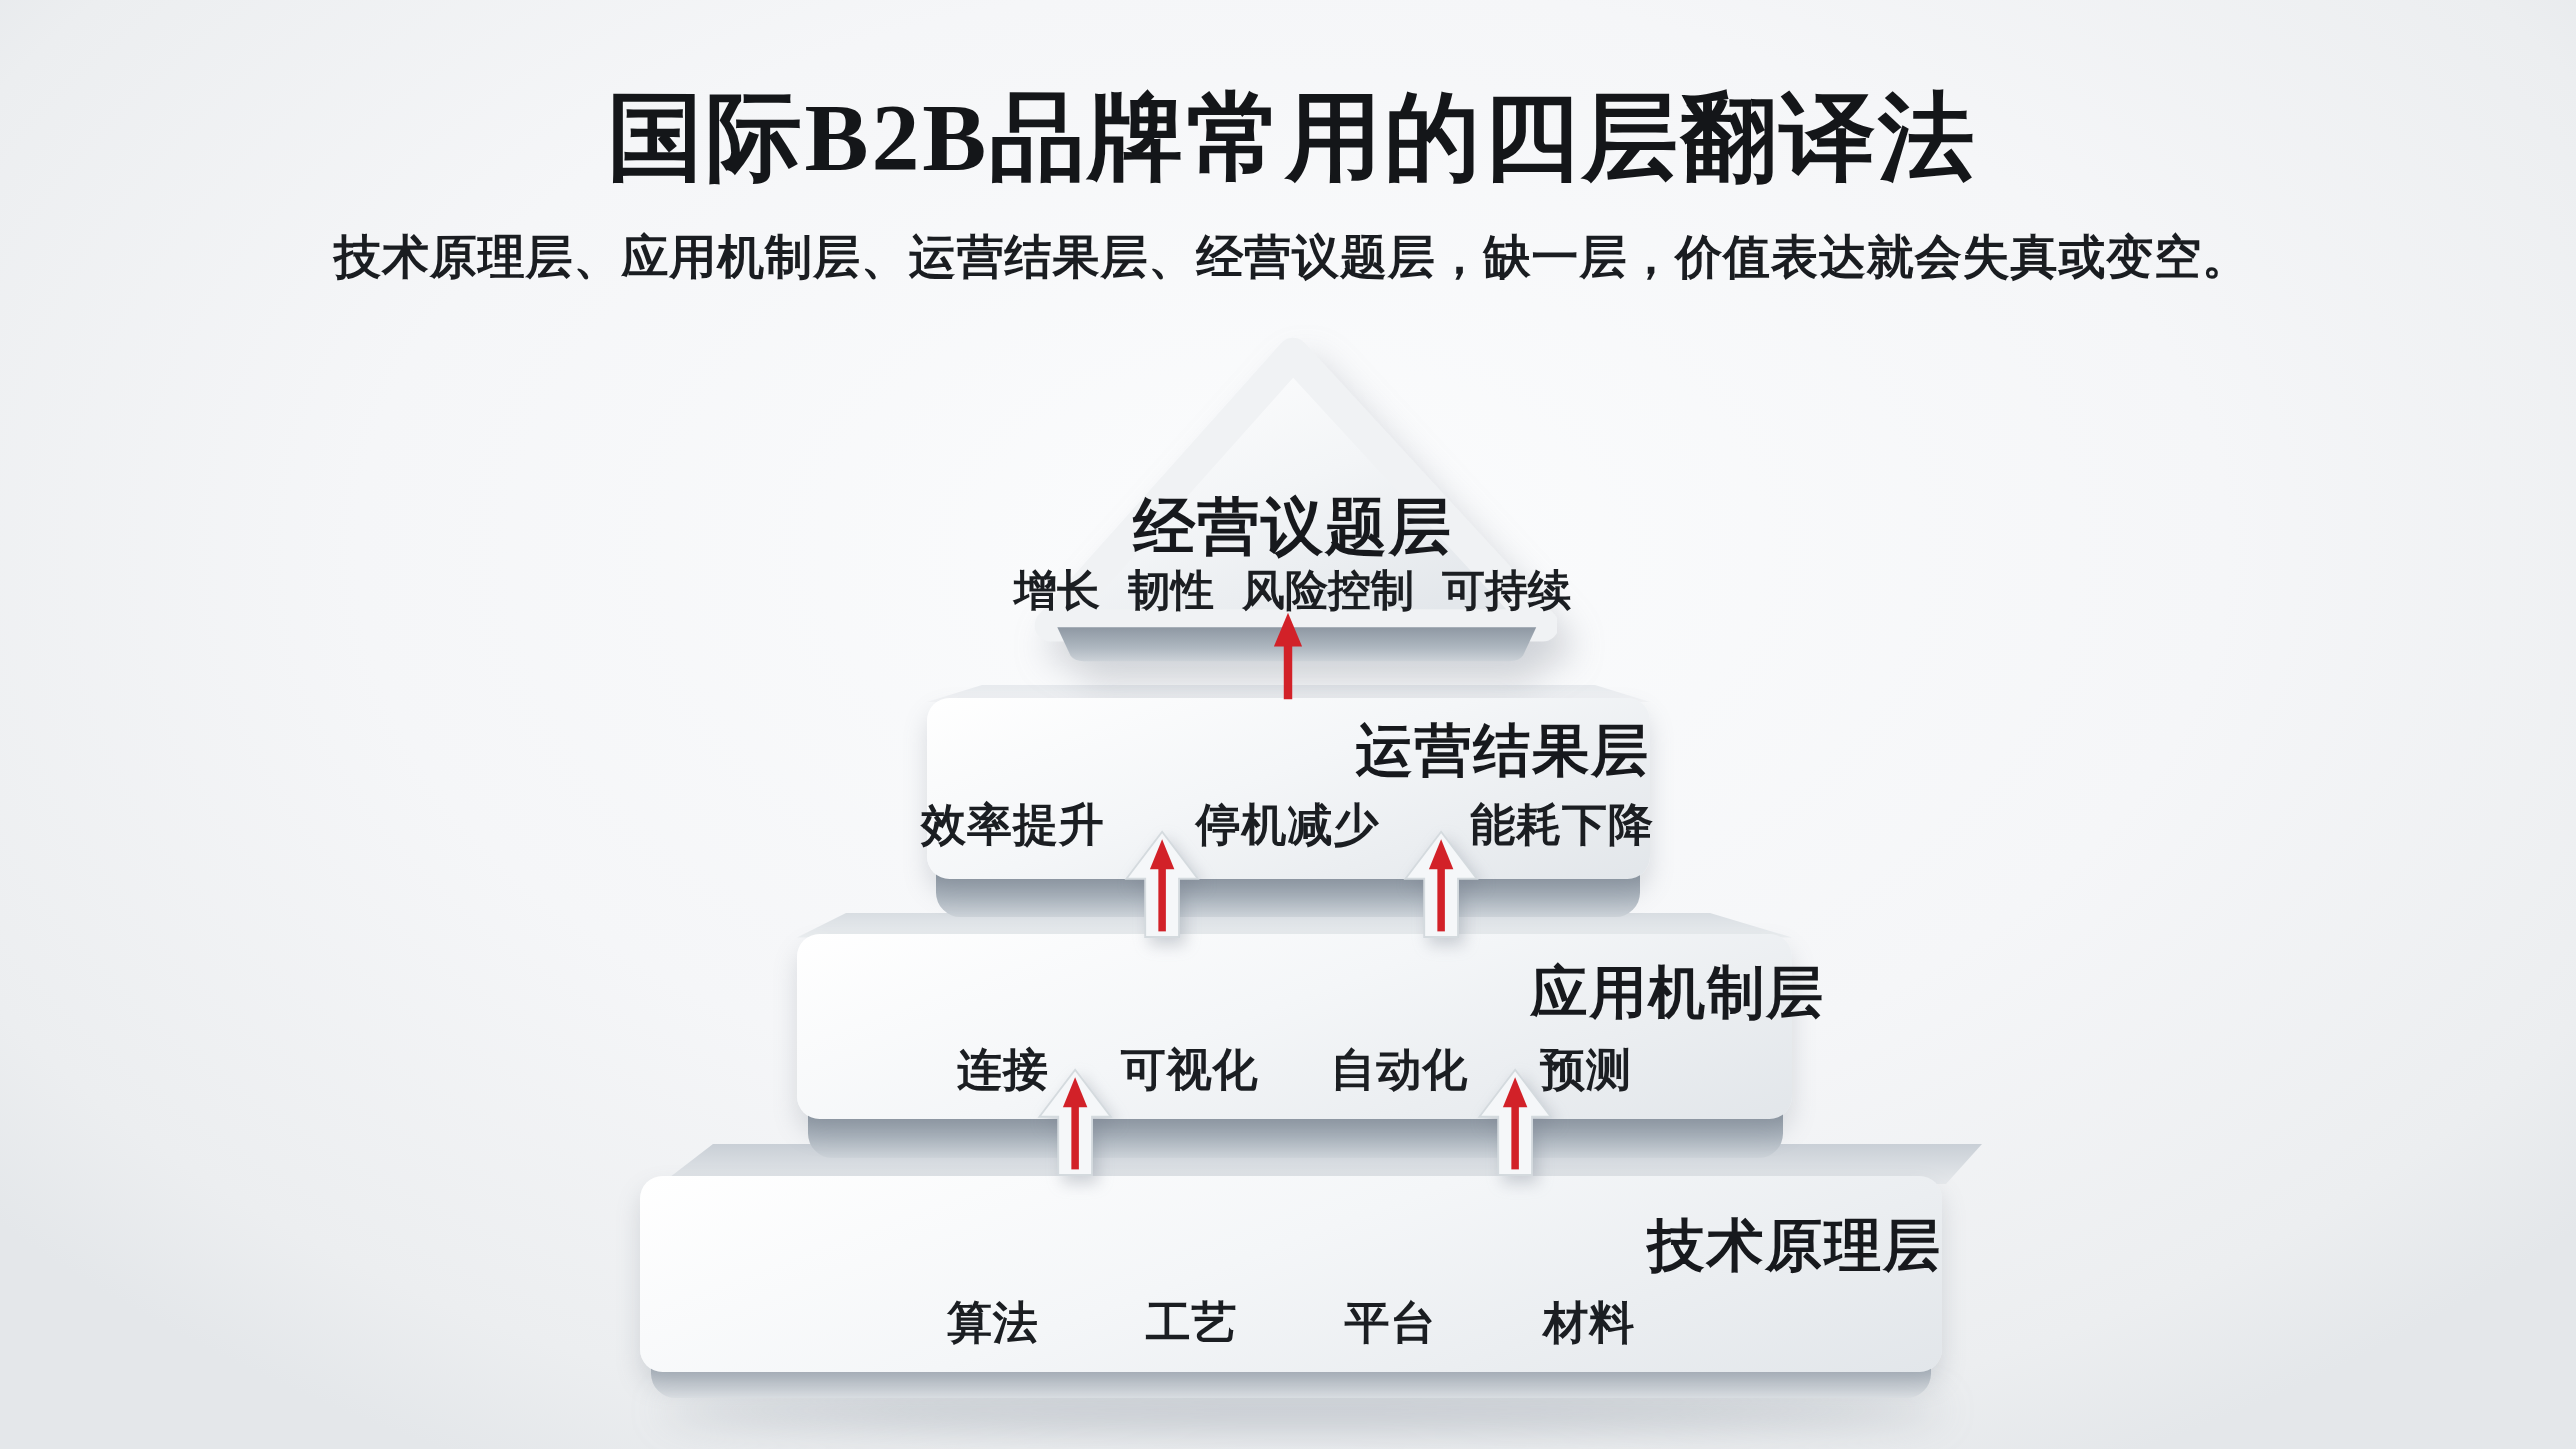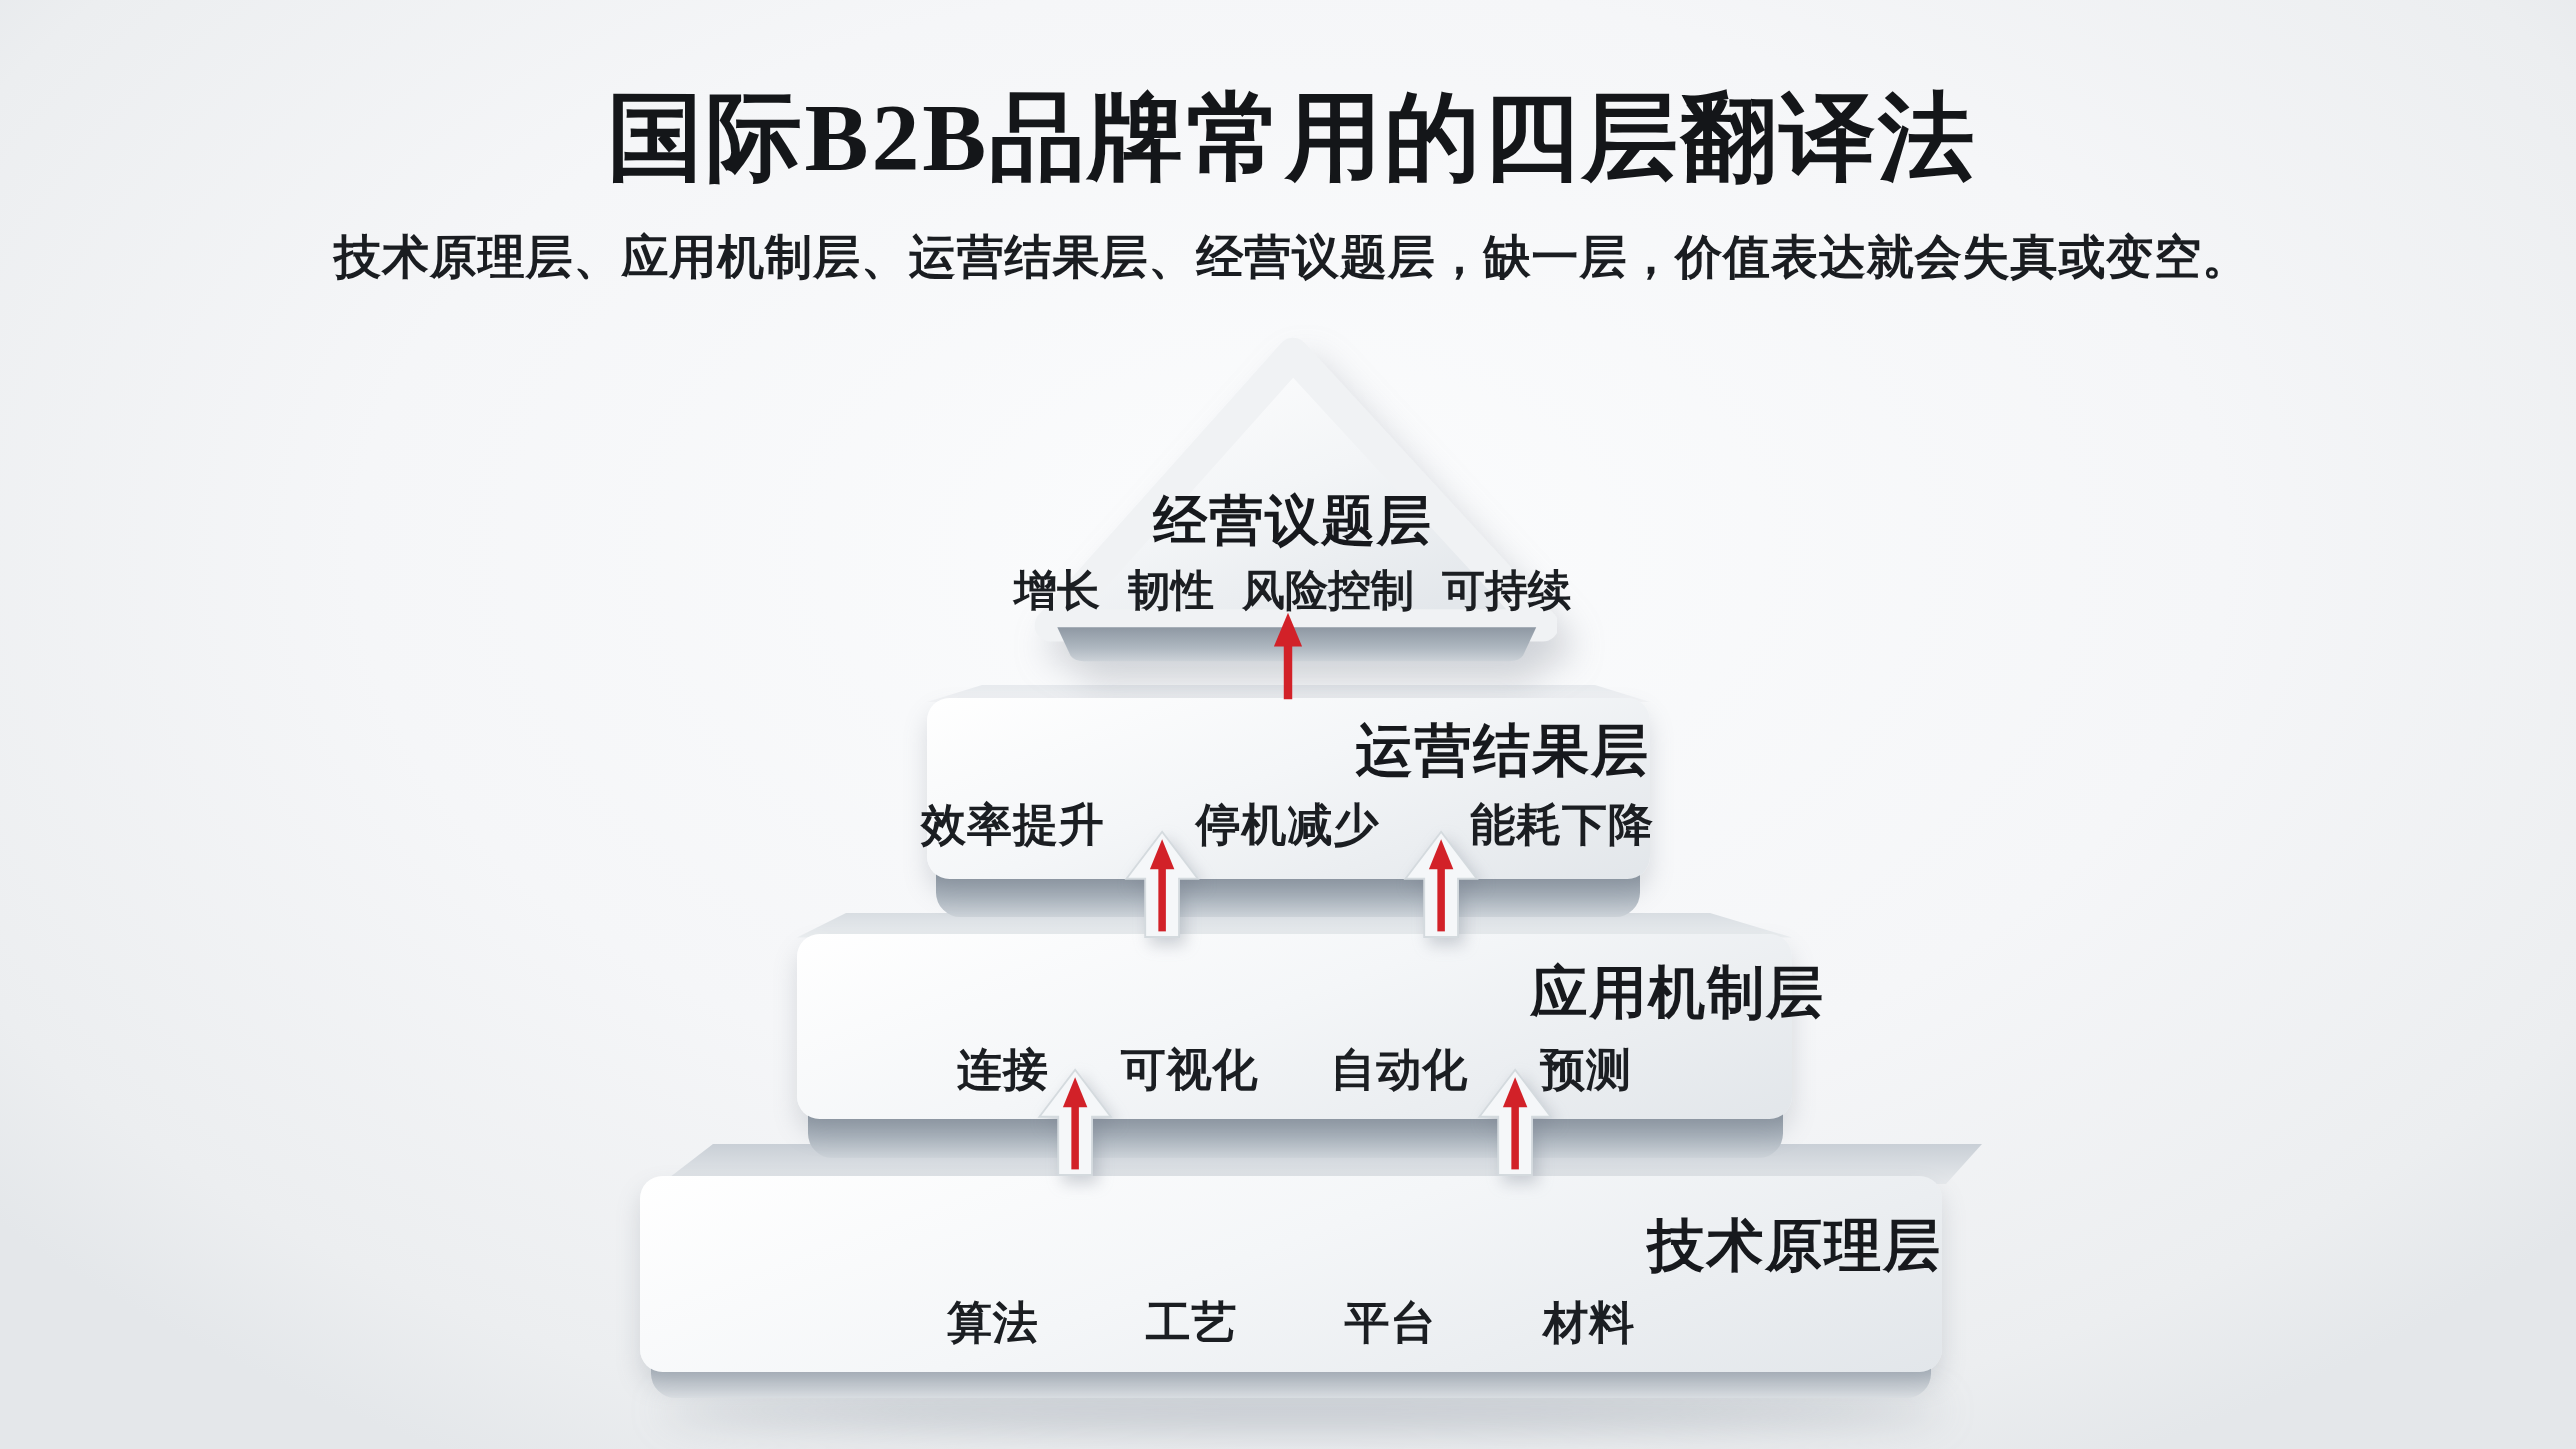--- a/index.html
+++ b/index.html
@@ -67,21 +67,21 @@
   .layer4-items{left:640px;top:1293px;width:1302px;gap:107px;}
   .floor-shadow{
     position:absolute;z-index:0;left:661px;top:1389px;width:1283px;height:42px;
     background:rgba(130,140,152,0.4);border-radius:50%;filter:blur(19px);
   }
   
   .apex-svg{position:absolute;left:1029px;top:330px;z-index:3;
     filter:drop-shadow(13.2px 21px 17px rgba(115,124,136,0.30));}
   .apex-title{
     position:absolute;left:1029px;top:485px;width:528px;z-index:4;
-    text-align:center;font-size:54px;font-weight:800;letter-spacing:1.9px;color:#17191d;
+    text-align:center;font-size:62px;font-weight:800;letter-spacing:1.9px;color:#17191d;
   }
   .apex-items{
     position:absolute;left:1000px;top:562px;width:585px;z-index:4;
     display:flex;justify-content:center;gap:28px;
     font-size:43px;font-weight:700;color:#1b1e22;
   }
   .apex-items span{white-space:nowrap;}
   
   .arrow-svg{position:absolute;z-index:6;}
   .arrow3d-svg{position:absolute;z-index:5;

